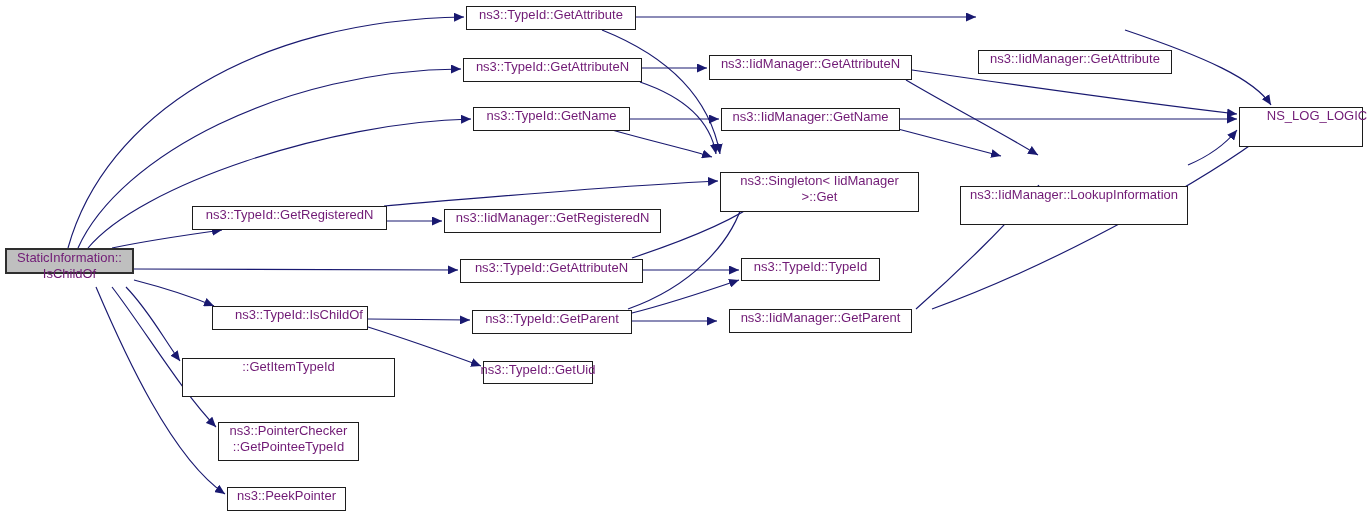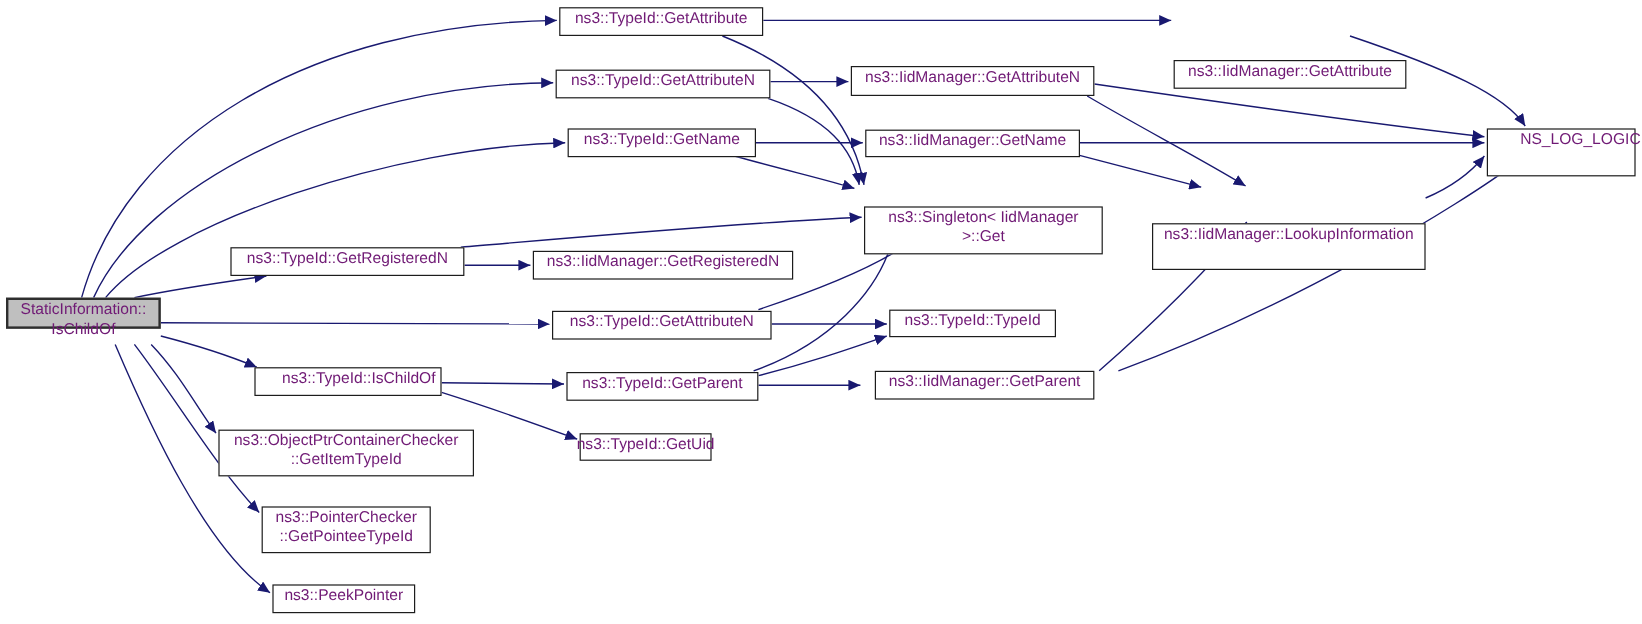--- a/index.html
+++ b/index.html
@@ -90,21 +90,20 @@
       <div class="node" style="left: 472px; top: 310px; width: 160px; height: 24px;">
         <div class="ln">ns3::TypeId::GetParent</div>
       </div>
       <div class="node" style="left: 483px; top: 361px; width: 110px; height: 23px;">
         <div class="ln">ns3::TypeId::GetUid</div>
       </div>
       <div class="node" style="left: 212px; top: 306px; width: 156px; height: 24px; padding-left: 18px;">
         <div class="ln">ns3::TypeId::IsChildOf</div>
       </div>
       <div class="node" style="left: 182px; top: 358px; width: 213px; height: 39px;">
-        <div class="ln">ns3::ObjectPtrContainerChecker</div>
         <div class="ln">::GetItemTypeId</div>
       </div>
       <div class="node" style="left: 218px; top: 422px; width: 141px; height: 39px;">
         <div class="ln">ns3::PointerChecker</div>
         <div class="ln">::GetPointeeTypeId</div>
       </div>
       <div class="node" style="left: 227px; top: 487px; width: 119px; height: 24px;">
         <div class="ln">ns3::PeekPointer</div>
       </div>
       <div class="node" style="left: 709px; top: 55px; width: 203px; height: 25px;">

